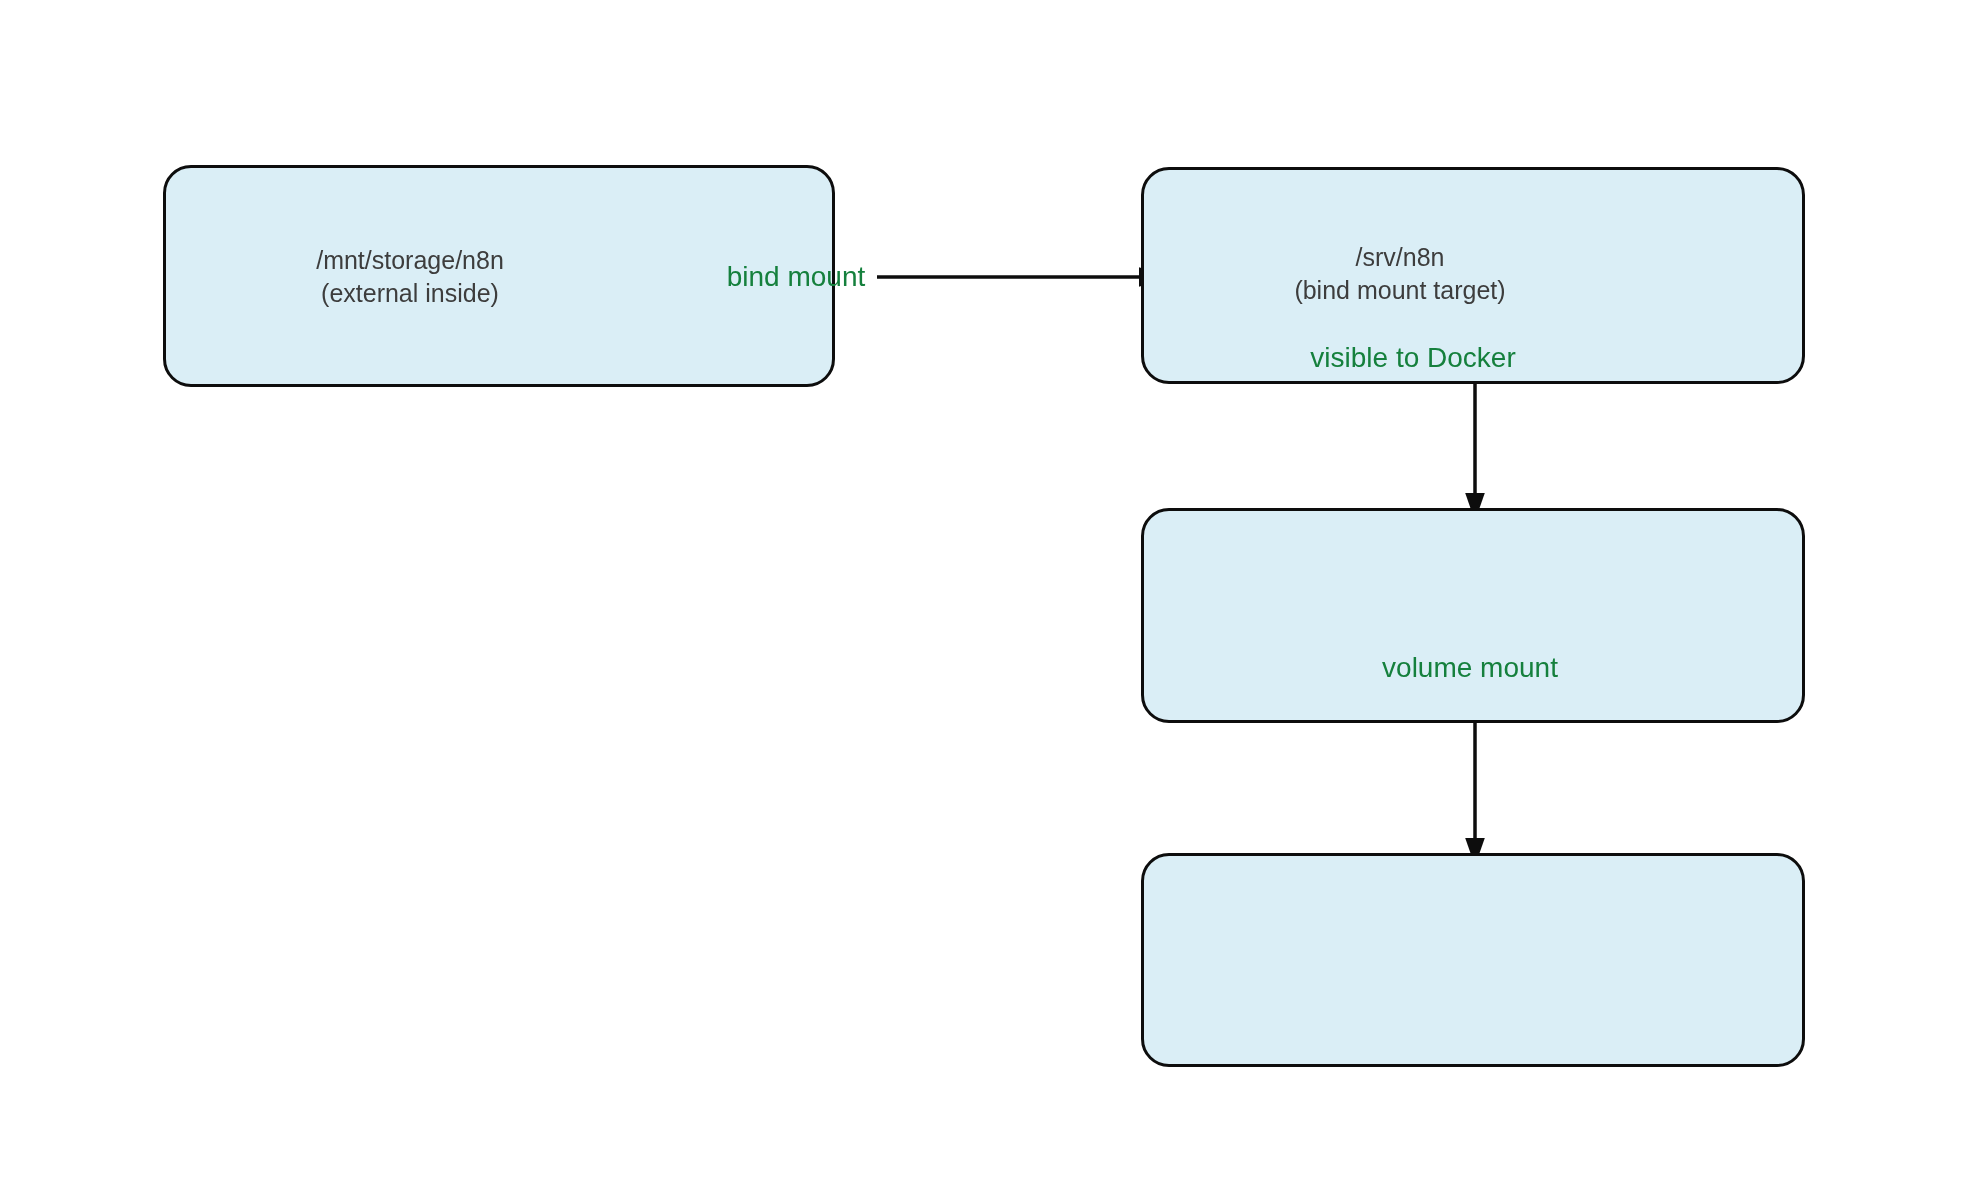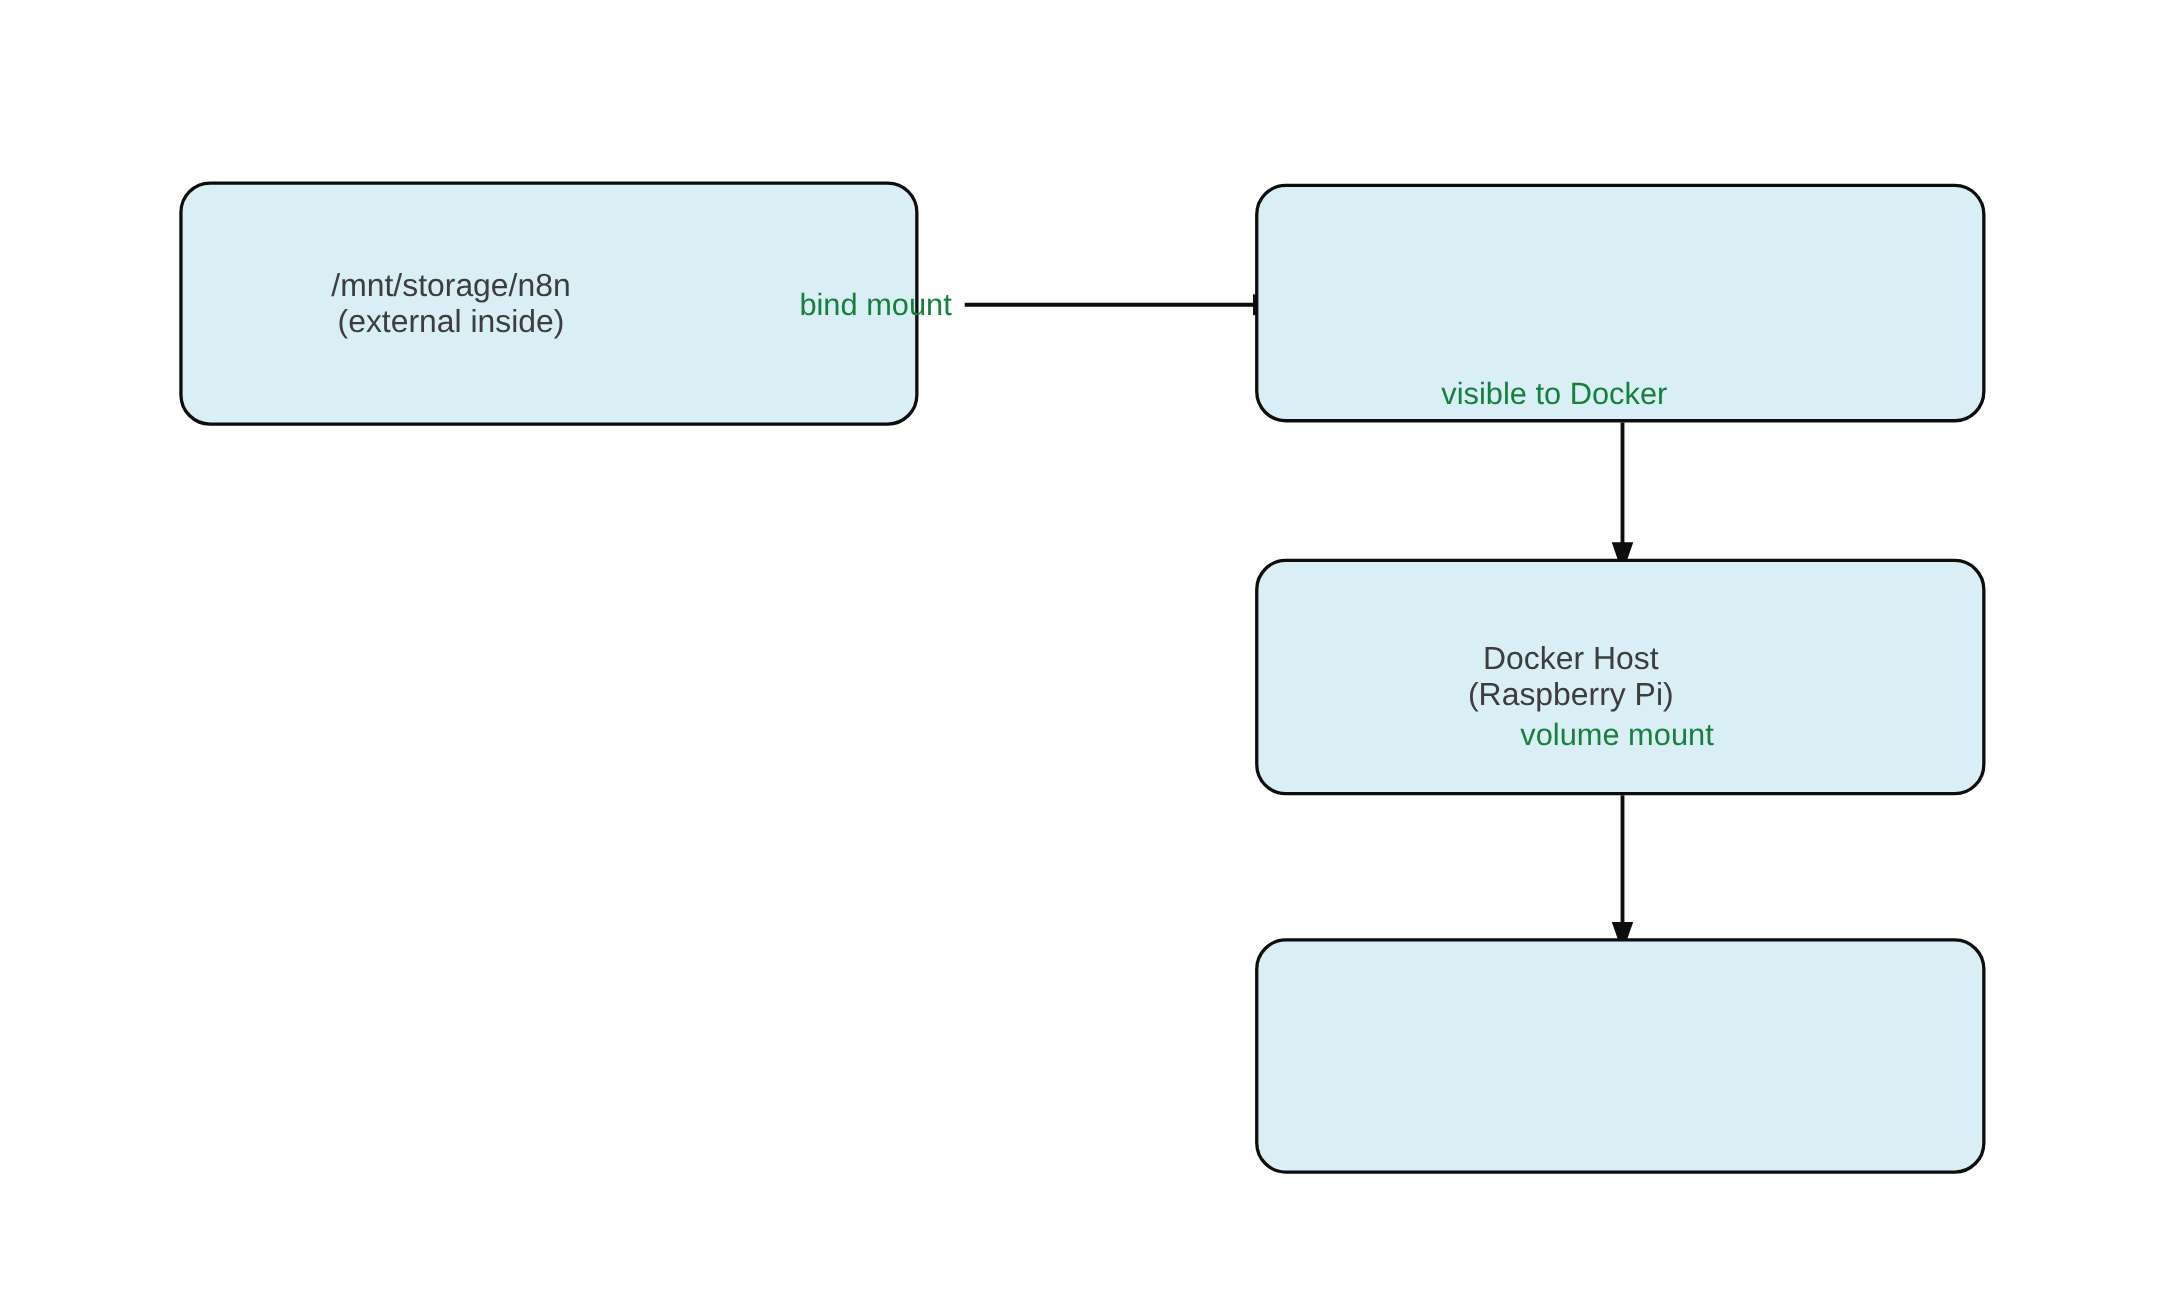--- a/index.html
+++ b/index.html
@@ -20,21 +20,21 @@
   }
   .node-box-1{left:163px;top:165px;width:672px;height:222px;}
   .node-box-2{left:1141px;top:167px;width:664px;height:217px;}
   .node-box-3{left:1141px;top:508px;width:664px;height:215px;}
   .node-box-4{left:1141px;top:853px;width:664px;height:214px;}
 
   .node-text{
     position:absolute;
     transform:translate(-50%,-50%);
     text-align:center;
-    font-size:29px;
+    font-size:25px;
     line-height:33px;
     color:#3d3d3d;
     white-space:nowrap;
   }
   .node-text-1{left:410px;top:277px;}
   .node-text-2{left:1400px;top:274px;}
   .node-text-3{left:1428px;top:616px;}
   .node-text-4{left:1393px;top:959px;}
 
   .edge-label{
@@ -74,24 +74,24 @@
   <div class="node node-box-1"></div>
   <div class="node node-box-2"></div>
   <div class="node node-box-3"></div>
   <div class="node node-box-4"></div>
 
   <div class="node-text node-text-1">
     <div>/mnt/storage/n8n</div>
     <div>(external inside)</div>
   </div>
 
+  <div class="node-text node-text-2">
+    <div>/srv/n8n</div>
+    <div>(bind mount target)</div>
+  </div>
 
-  <div class="node-text node-text-3">
-    <div>Docker Host</div>
-    <div>(Raspberry Pi)</div>
-  </div>
 
 
   <div class="edge-label edge-label-1">bind mount</div>
   <div class="edge-label edge-label-2">visible to Docker</div>
   <div class="edge-label edge-label-3">volume mount</div>
 
 </div>
 
 </body></html>

